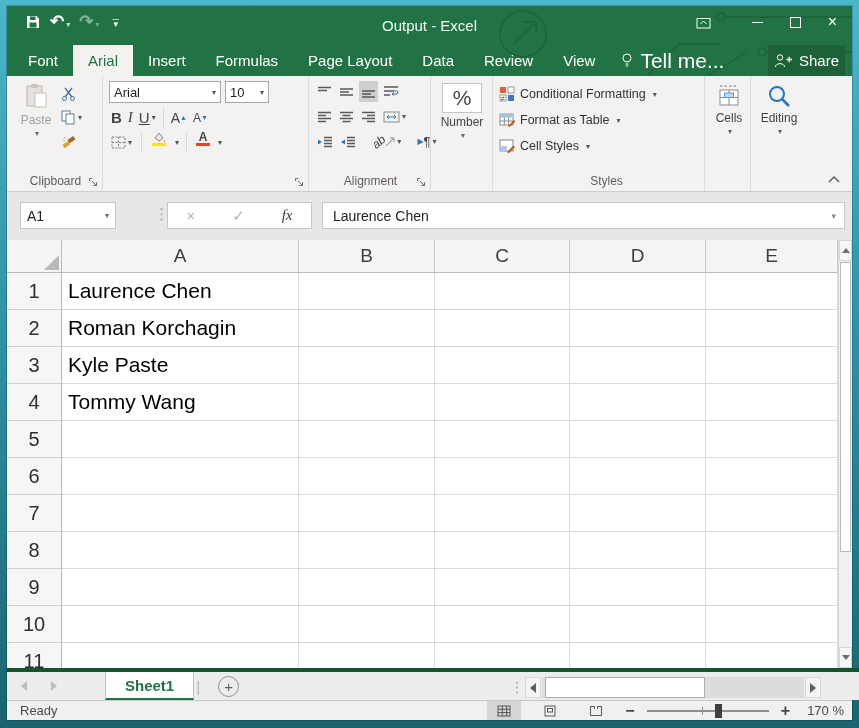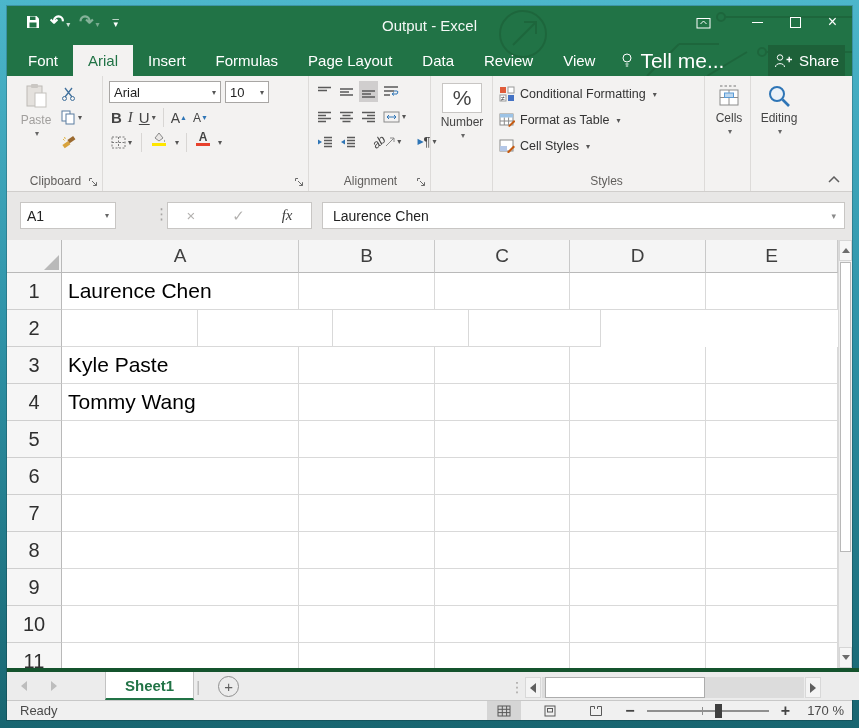--- a/index.html
+++ b/index.html
@@ -478,20 +478,21 @@
       <div class="grow">
         <div class="rh">1</div>
         <div class="cell wA">Laurence Chen</div>
         <div class="cell wB"></div>
           <div class="cell wC"></div>
           <div class="cell wD"></div>
           <div class="cell wE"></div>
       </div>
       <div class="grow">
         <div class="rh">2</div>
+        <div class="cell wA">Roman Korchagin</div>
         <div class="cell wB"></div>
           <div class="cell wC"></div>
           <div class="cell wD"></div>
           <div class="cell wE"></div>
       </div>
       <div class="grow">
         <div class="rh">3</div>
         <div class="cell wA">Kyle Paste</div>
         <div class="cell wB"></div>
           <div class="cell wC"></div>

